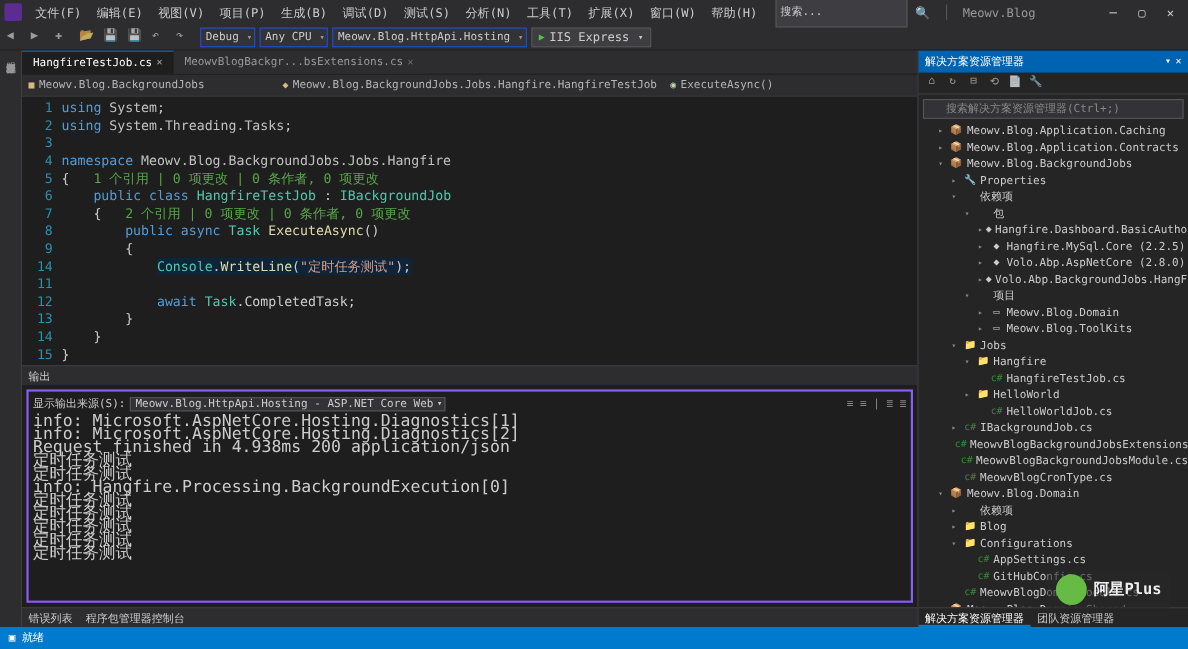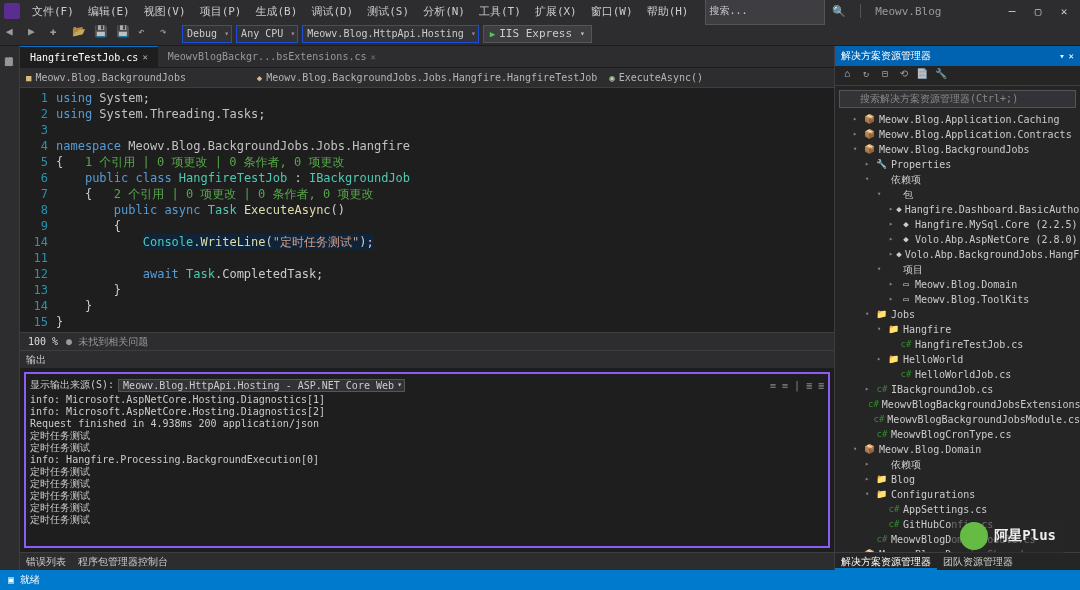--- a/index.html
+++ b/index.html
@@ -38,21 +38,21 @@
 .k { color:#569cd6; } .t { color:#4ec9b0; } .m { color:#dcdcaa; } .s { color:#d69d85; } .c { color:#57a64a; } .ns { color:#c1c1c1; }
 .hl { background:#0f2438; display:inline-block; }
 .scrollinfo { height:18px; background:#2d2d30; border-top:1px solid #3e3e42; display:flex; align-items:center; padding:0 8px; font-size:10px; gap:8px; }
 .scrollinfo .pct { color:#ddd; }
 .scrollinfo .issues { color:#999; }
 .outpanel { height:18px; background:#2d2d30; border-top:1px solid #3e3e42; padding:0 6px; display:flex; align-items:center; font-size:10px; }
 .output { flex:1; background:#1e1e1e; border:2px solid #8b5cf6; margin:4px; padding:4px; overflow:hidden; font-size:10px; }
 .output .hdr { display:flex; align-items:center; gap:4px; margin-bottom:2px; }
 .output .hdr .combo2 { background:#333337; border:1px solid #555; padding:0 10px 0 4px; font-size:10px; position:relative; }
 .output .hdr .combo2::after { content:"▾"; position:absolute; right:2px; font-size:8px; }
-.output .log { font-family:Consolas,monospace; font-size:10px; line-height:12px; color:#ccc; }
+.output .log { font-family:Consolas,monospace; font-size:15px; line-height:12px; color:#ccc; }
 .output .log .url { color:#4fc1ff; text-decoration:underline; }
 .bottomtabs { height:18px; background:#2d2d30; display:flex; align-items:center; padding:0 6px; gap:12px; font-size:10px; border-top:1px solid #3e3e42; }
 .statusbar { height:20px; background:#007acc; color:#fff; display:flex; align-items:center; padding:0 8px; font-size:10px; position:absolute; bottom:0; left:0; right:0; }
 .right { width:246px; background:#252526; border-left:1px solid #3e3e42; display:flex; flex-direction:column; }
 .right .title { background:#0063b1; color:#fff; height:20px; padding:2px 6px; display:flex; align-items:center; font-size:10px; }
 .right .title .ctrls { margin-left:auto; display:flex; gap:4px; font-size:9px; }
 .right .searchbox { margin:4px; background:#333337; border:1px solid #555; height:18px; padding:0 20px; font-size:10px; display:flex; align-items:center; color:#888; }
 .right .treebar { height:20px; display:flex; align-items:center; padding:0 4px; gap:3px; border-bottom:1px solid #3e3e42; }
 .right .treebar span { width:16px; height:16px; opacity:.7; font-size:10px; text-align:center; }
 .tree { flex:1; overflow:hidden; font-size:10px; line-height:15px; }
@@ -173,24 +173,20 @@
           <div class="l">        <span class="k">public</span> <span class="k">async</span> <span class="t">Task</span> <span class="m">ExecuteAsync</span>()</div>
           <div class="l">        {</div>
           <div class="l">            <span class="hl"><span class="t">Console</span>.<span class="m">WriteLine</span>(<span class="s">"定时任务测试"</span>);</span></div>
           <div class="l"></div>
           <div class="l">            <span class="k">await</span> <span class="t">Task</span>.CompletedTask;</div>
           <div class="l">        }</div>
           <div class="l">    }</div>
           <div class="l">}</div>
         </div>
     </div>
-    <div class="scrollinfo">
-      <span class="pct">100 %</span>
-      <span class="issues">● 未找到相关问题</span>
-    </div>
     <div class="outpanel">输出</div>
     <div class="output">
       <div class="hdr">
         <span>显示输出来源(S):</span>
         <div class="combo2">Meowv.Blog.HttpApi.Hosting - ASP.NET Core Web</div>
         <span style="margin-left:auto;opacity:.6">≡ ≡ | ≣ ≣</span>
       </div>
       <div class="log" id="log">
           <div>info: Microsoft.AspNetCore.Hosting.Diagnostics[1]</div>
           <div>info: Microsoft.AspNetCore.Hosting.Diagnostics[2]</div>

